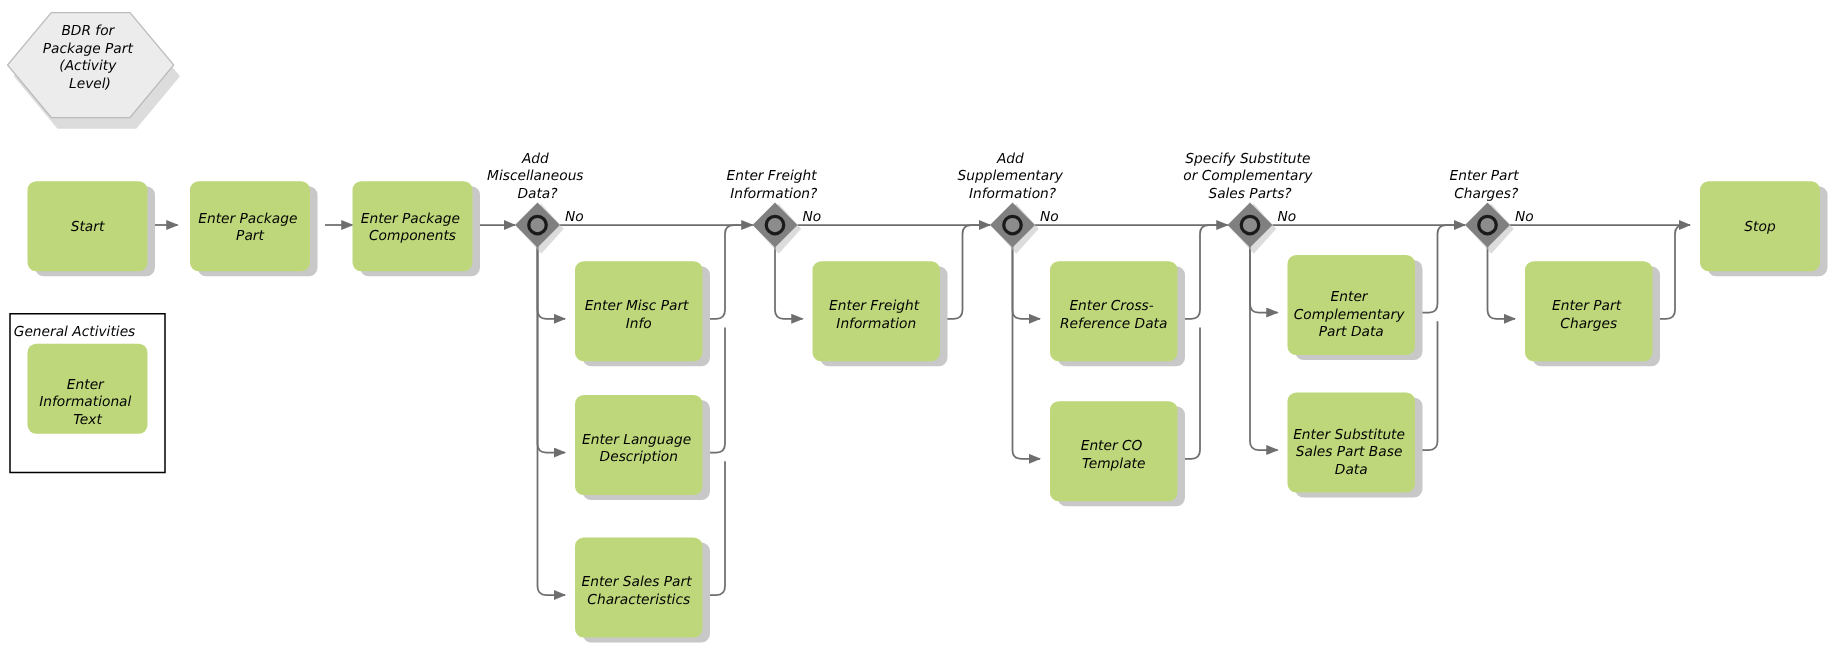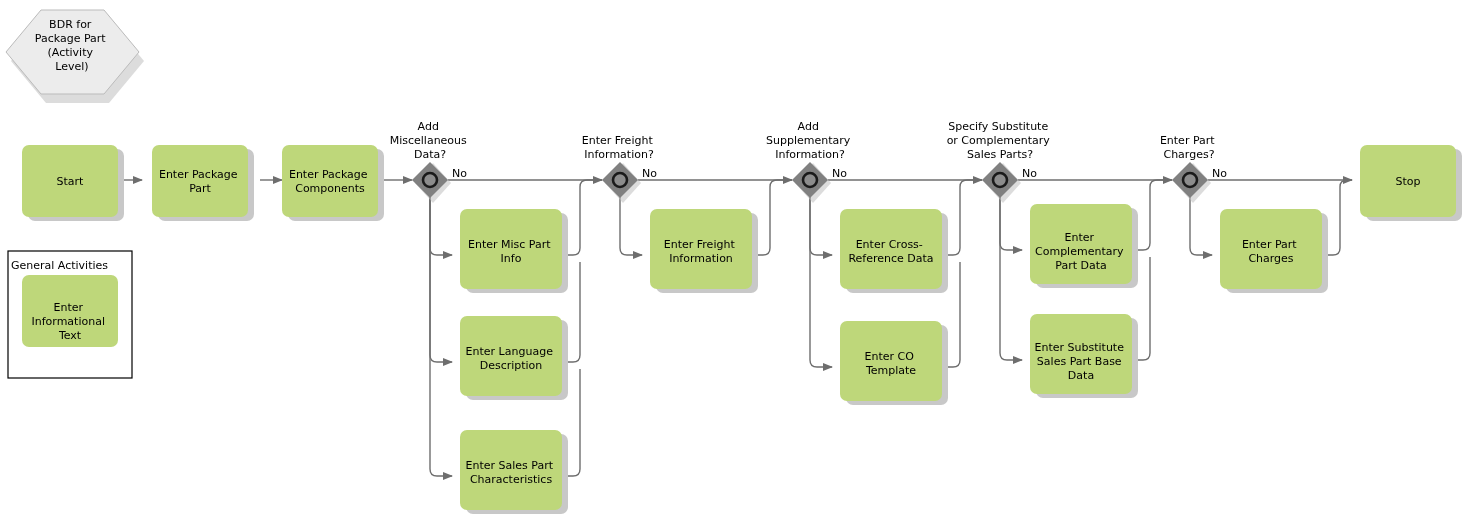--- a/index.html
+++ b/index.html
@@ -1,18 +1,18 @@
 <!DOCTYPE html>
 <html><head>
 <meta charset="utf-8">
 <style>
   html,body{margin:0;padding:0;background:#ffffff;}
   body{width:1470px;height:520px;overflow:hidden;
        font-family:"DejaVu Sans","Liberation Sans",sans-serif;}
-  #stage{position:relative;width:1470px;height:520px;background:#fff;}
+  #stage{position:relative;width:1470px;height:520px;background:#fff;font-style:italic;}
   svg{position:absolute;left:0;top:0;width:1470px;height:520px;}
   .act-txt,.lbl-txt,.no-txt,.title-txt,.grp-txt{
       font-family:"DejaVu Sans","Liberation Sans",sans-serif;
       fill:#000;}
   .act-txt{font-size:11px;}
   .lbl-txt{font-size:11px;}
   .no-txt{font-size:11px;}
   .title-txt{font-size:11px;}
   .grp-txt{font-size:11px;}
 </style>

